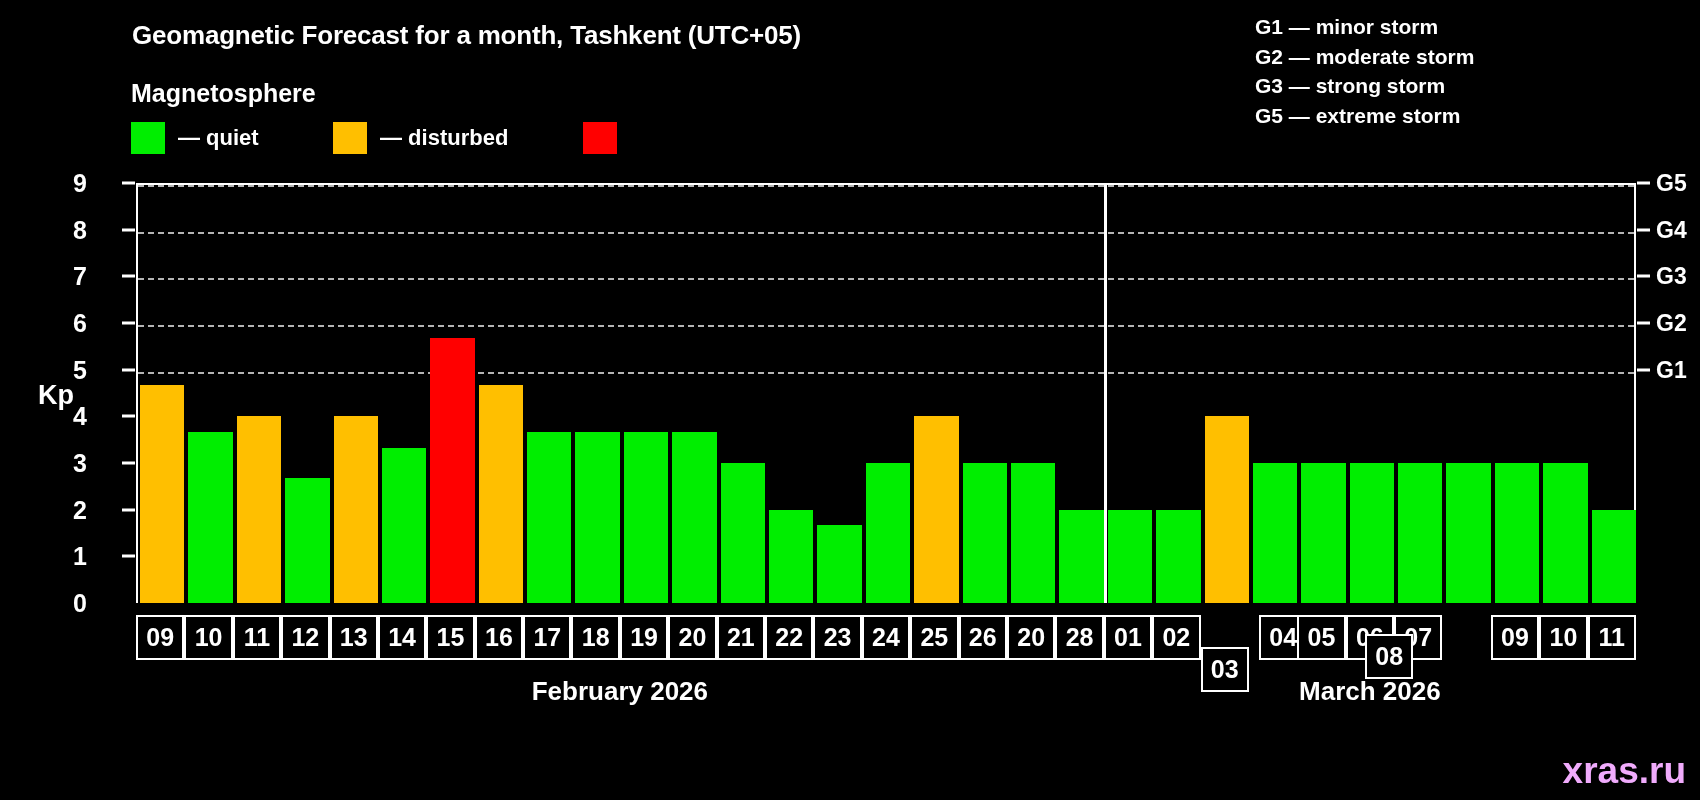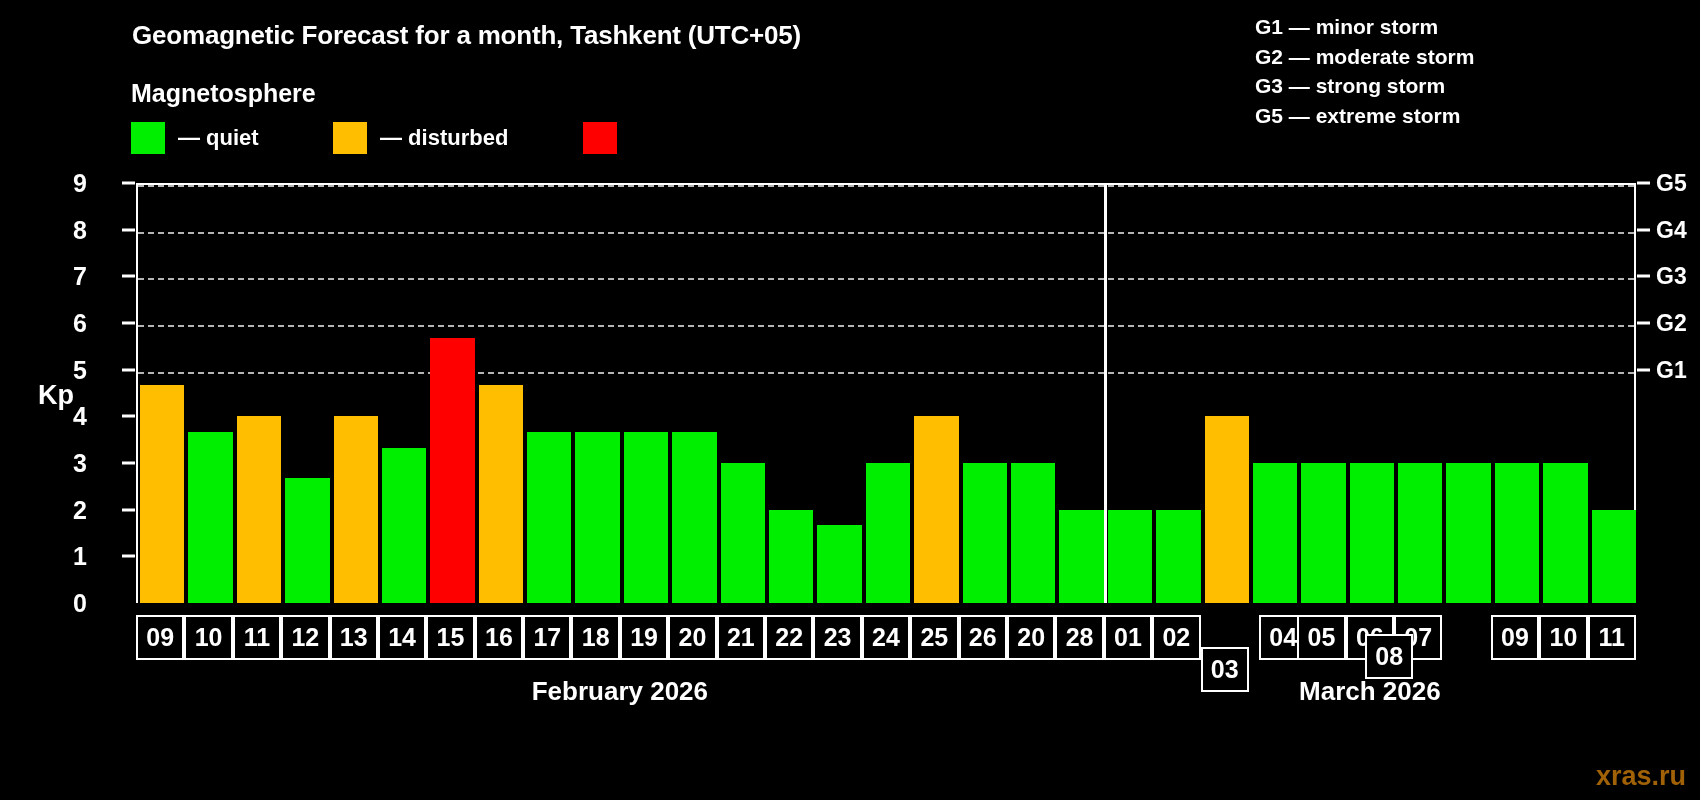--- a/index.html
+++ b/index.html
@@ -184,23 +184,23 @@
     text-align: center;
     white-space: nowrap;
     transform: translateX(-50%);
   }
 
   
   #watermark {
     position: absolute;
     right: 14px;
     bottom: 8px;
-    font-size: 27px;
-    font-weight: bold;
-    color: #a16207;
+    font-size: 37px;
+    font-weight: bold;
+    color: #f0abfc;
   }
 </style>
 </head>
 <body>
 
 <div id="chart-title">Geomagnetic Forecast for a month, Tashkent (UTC+05)</div>
 <div id="magnetosphere-label">Magnetosphere</div>
 
 <div id="color-legend">
     <div class="legend-entry" style="position: absolute; left: 0px;">

